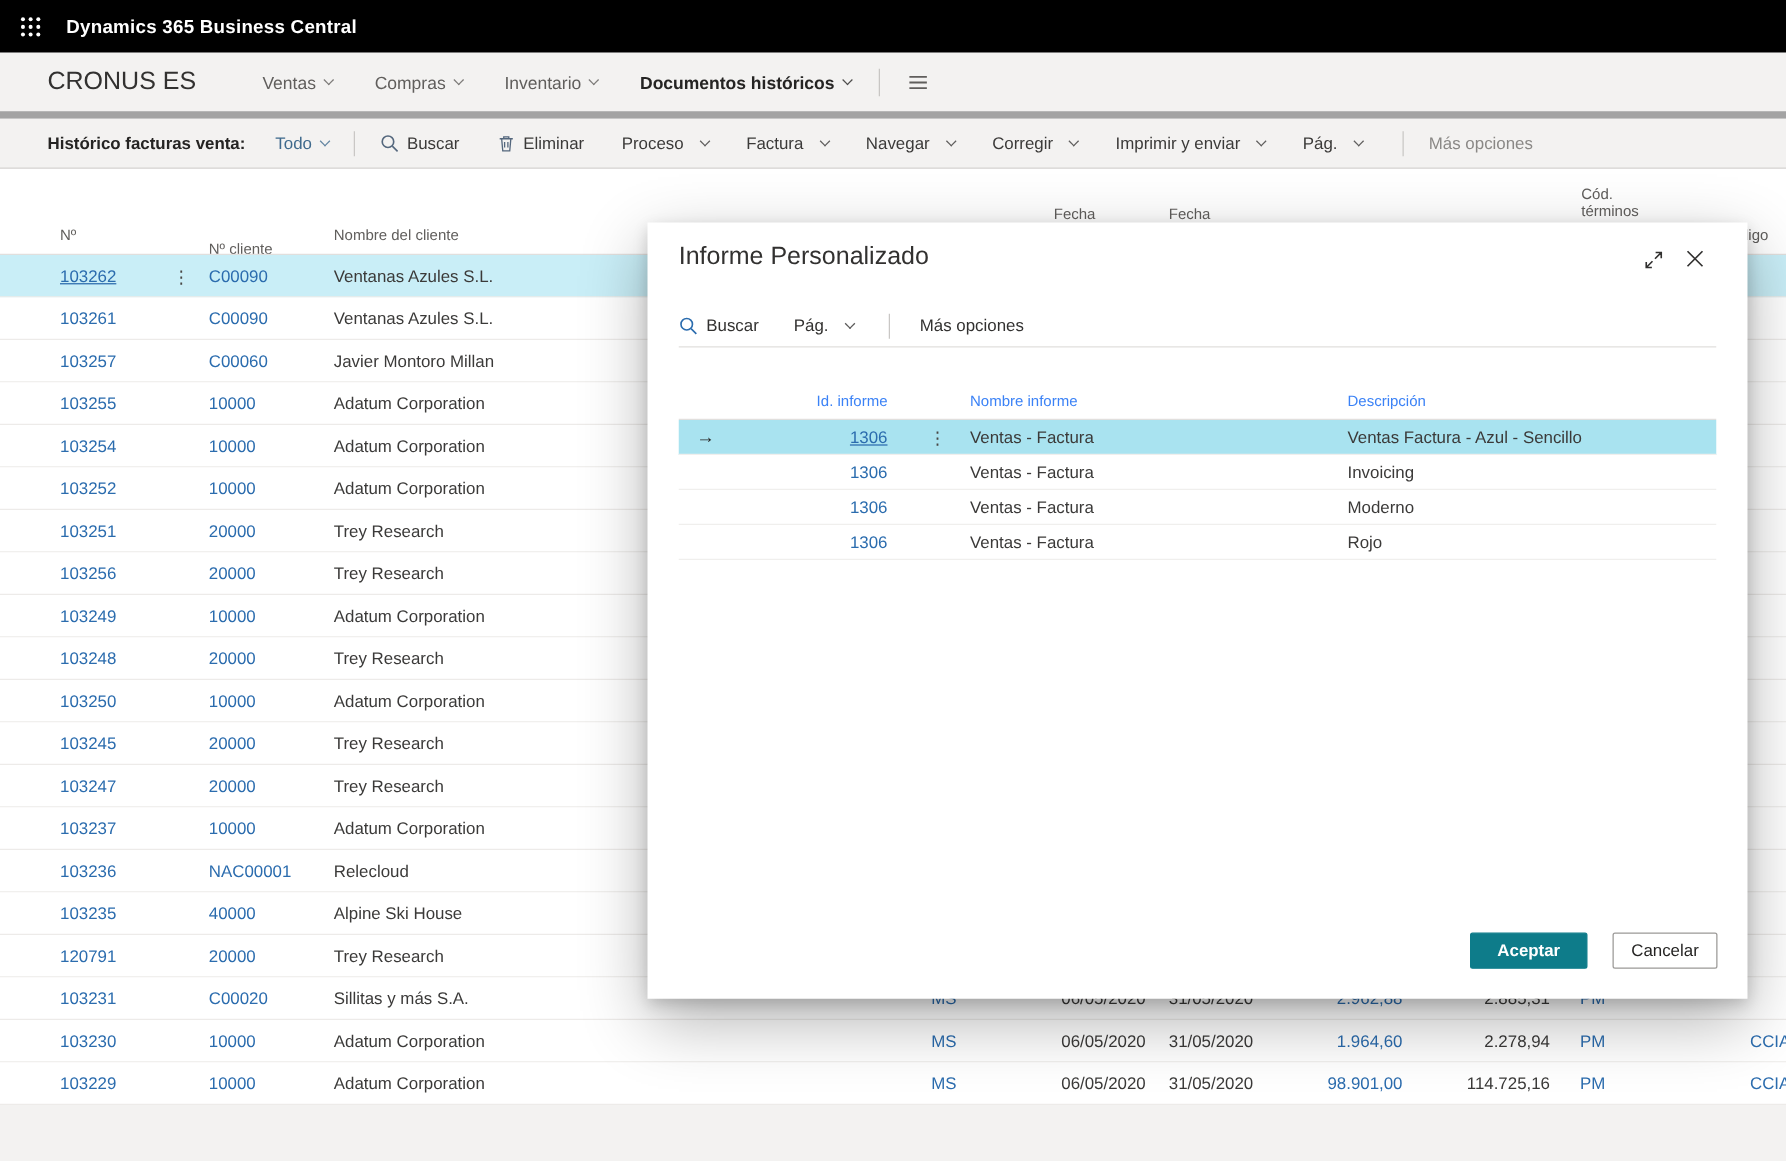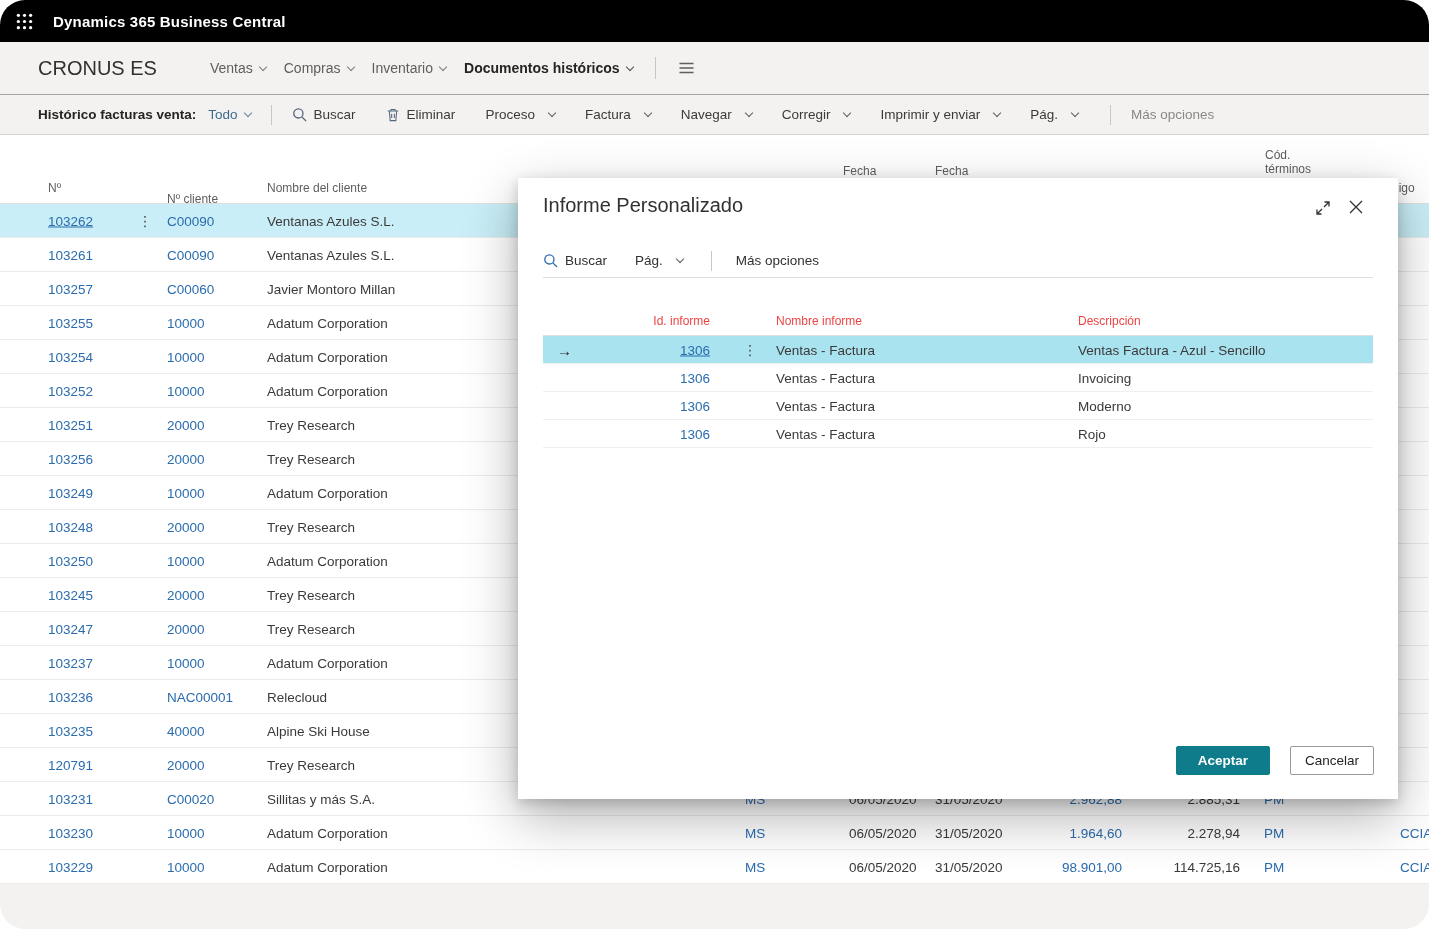--- a/index.html
+++ b/index.html
@@ -1,37 +1,37 @@
 <!DOCTYPE html>
 <html style="--accent-link: #2b6cae; --selection-light: #c9eef7; --selection-modal: #a9e3f0; --primary-button: #0e7c8a; --topbar-bg: #000000; --header-bg: #f3f2f1;"><head>
 <meta charset="utf-8">
 <style>
   *{margin:0;padding:0;box-sizing:border-box;}
   html,body{background:#fff;}
   body{font-family:"Liberation Sans",sans-serif;-webkit-font-smoothing:antialiased;}
-  .screen{position:relative;width:1429px;height:929px;overflow:hidden;background:#fff;border-radius:25px;}
+  .screen{position:relative;width:1429px;height:929px;overflow:hidden;background:#fff;}
 
   
   .topbar{position:absolute;left:0;top:0;width:100%;height:42px;background:#000;display:flex;align-items:center;gap:20px;padding:0 16px;z-index:30;}
   .waffle{display:flex;align-items:center;cursor:pointer;}
   .topbar-title{color:#fff;font-size:15px;font-weight:700;letter-spacing:.2px;cursor:pointer;}
 
   
-  .navbar{position:absolute;left:0;top:42px;width:100%;height:53px;background:#f3f2f1;display:flex;align-items:center;padding-left:38px;border-bottom:1px solid #a3a3a3;z-index:5;}
+  .navbar{position:absolute;left:0;top:42px;width:100%;height:53px;background:#f3f2f1;display:flex;align-items:center;padding-left:38px;border-bottom:6px solid #a3a3a3;z-index:5;}
   .company{font-size:20px;color:#323130;margin-right:53px;cursor:pointer;white-space:nowrap;}
-  .nav-items{display:flex;align-items:flex-end;gap:18px;}
+  .nav-items{display:flex;align-items:flex-end;gap:34px;}
   .nav-item{font-size:14px;color:#605e5c;display:flex;align-items:center;cursor:pointer;white-space:nowrap;}
   .nav-item.active{color:#252423;font-weight:700;}
   .chev{display:inline-block;width:6px;height:6px;border-right:1.2px solid currentColor;border-bottom:1.2px solid currentColor;transform:rotate(45deg);margin:-3px 0 0 7px;opacity:.8;}
   .nav-divider{width:1px;height:22px;background:#c8c6c4;margin:0 22px;}
   .hamburger{display:flex;align-items:center;cursor:pointer;color:#605e5c;}
 
   
   .actionbar{position:absolute;left:0;top:95px;width:100%;height:40px;background:#f3f2f1;border-bottom:1px solid #d6d4d2;display:flex;align-items:center;padding-left:38px;font-size:13.5px;color:#3b3a39;z-index:5;}
-  .ab-label{font-weight:700;color:#252423;margin-right:12px;white-space:nowrap;}
+  .ab-label{font-weight:700;color:#252423;margin-right:24px;white-space:nowrap;}
   .ab-filter{color:#3f6a8d;display:flex;align-items:center;cursor:pointer;margin-right:18px;}
   .ab-divider{width:1px;height:20px;background:#c9c7c5;margin:0 20px 0 2px;}
   .ab-item{display:flex;align-items:center;gap:7px;margin-right:30px;cursor:pointer;white-space:nowrap;color:#3b3a39;}
   .ab-item svg{color:#54677d;flex:none;}
   .ab-menus{display:flex;align-items:flex-start;}
   .ab-more{color:#8a8886;cursor:pointer;white-space:nowrap;}
 
   
   .lh{position:absolute;font-size:12px;color:#605e5c;white-space:nowrap;cursor:pointer;z-index:1;}
   .header-line{position:absolute;left:0;top:203px;width:100%;border-top:1px solid #e1dfdd;z-index:1;}
@@ -58,21 +58,21 @@
   
   .modal{position:absolute;left:518px;top:178px;width:880px;height:621px;background:#fff;z-index:20;
          box-shadow:0 18px 50px rgba(0,0,0,.30),0 4px 12px rgba(0,0,0,.18);padding-left:32px;}
   .m-title{position:absolute;left:25px;top:16px;font-size:20px;font-weight:400;color:#323130;white-space:nowrap;}
   .m-expand{position:absolute;left:797px;top:22px;color:#323130;cursor:pointer;}
   .m-close{position:absolute;left:831px;top:22px;color:#323130;cursor:pointer;}
   .m-toolbar{position:absolute;left:25px;right:25px;top:66px;height:34px;display:flex;align-items:center;border-bottom:1px solid #e1dfdd;font-size:13.5px;color:#323130;}
   .m-tb-item{display:flex;align-items:center;gap:7px;margin-right:28px;cursor:pointer;white-space:nowrap;}
   .m-tb-item svg{color:var(--accent-link,#2b6cae);flex:none;}
   .m-tb-divider{width:1px;height:20px;background:#c9c7c5;margin:0 24px 0 0;}
-  .m-thead{position:absolute;left:25px;right:25px;top:128px;height:30px;border-bottom:1px solid #e1dfdd;font-size:12px;color:#ef4444;}
+  .m-thead{position:absolute;left:25px;right:25px;top:128px;height:30px;border-bottom:1px solid #e1dfdd;font-size:12px;color:#3b82f6;}
   .m-thead span{position:absolute;bottom:7px;white-space:nowrap;cursor:pointer;}
   .mh-id{left:75px;width:92px;text-align:right;}
   .mh-name{left:233px;}
   .mh-desc{left:535px;}
   .m-rows{position:absolute;left:25px;right:25px;top:158px;}
   .m-row{position:relative;height:28px;border-bottom:1px solid #f0efed;cursor:pointer;}
   .m-row.selected{background:var(--selection-modal,#a9e3f0);}
   .m-cell{position:absolute;top:50%;transform:translateY(-50%);font-size:13.5px;color:#3b3a39;white-space:nowrap;}
   .mc-arrow{left:14px;font-size:15px;color:#252423;}
   .mc-id{left:75px;width:92px;text-align:right;color:var(--accent-link,#2b6cae);}

